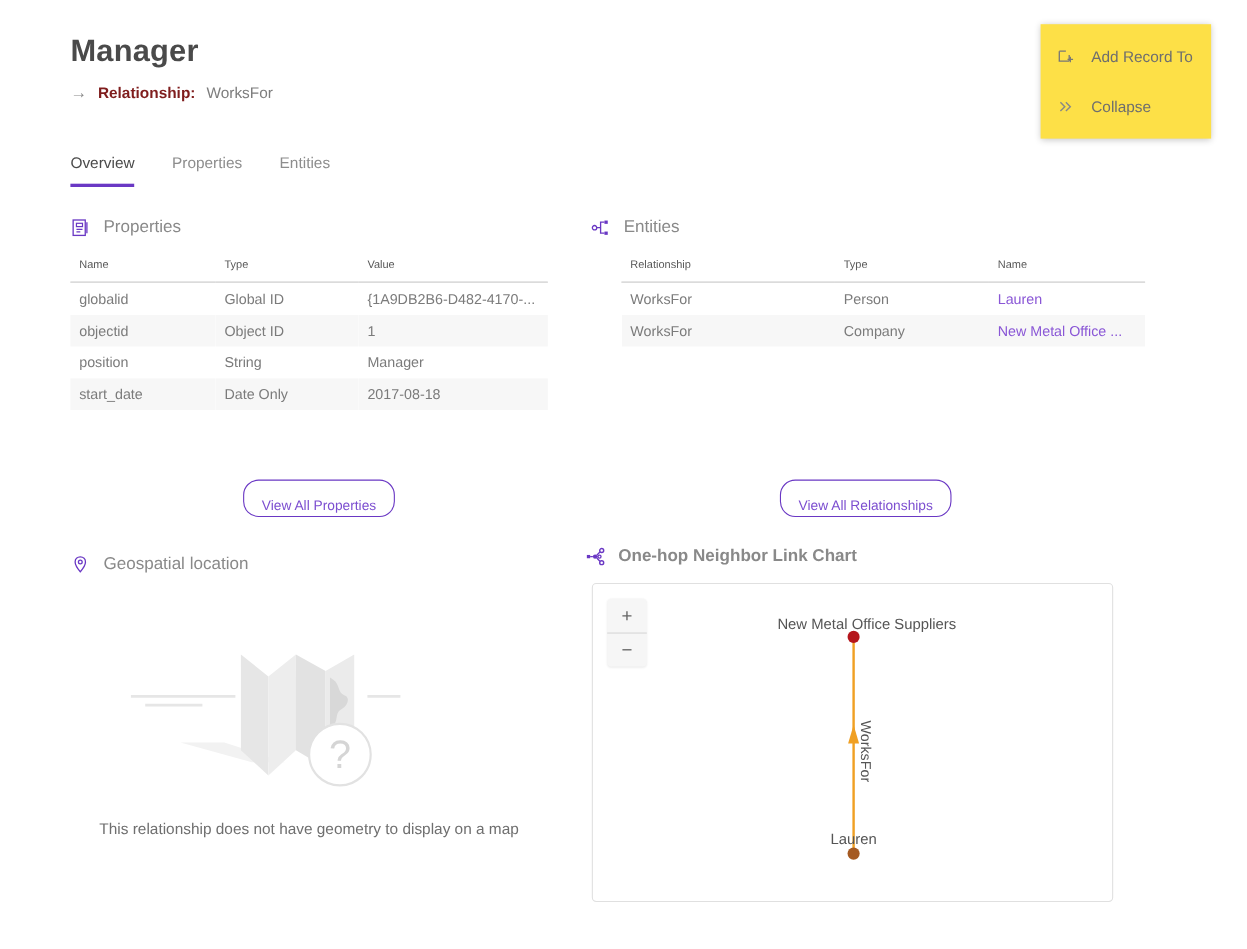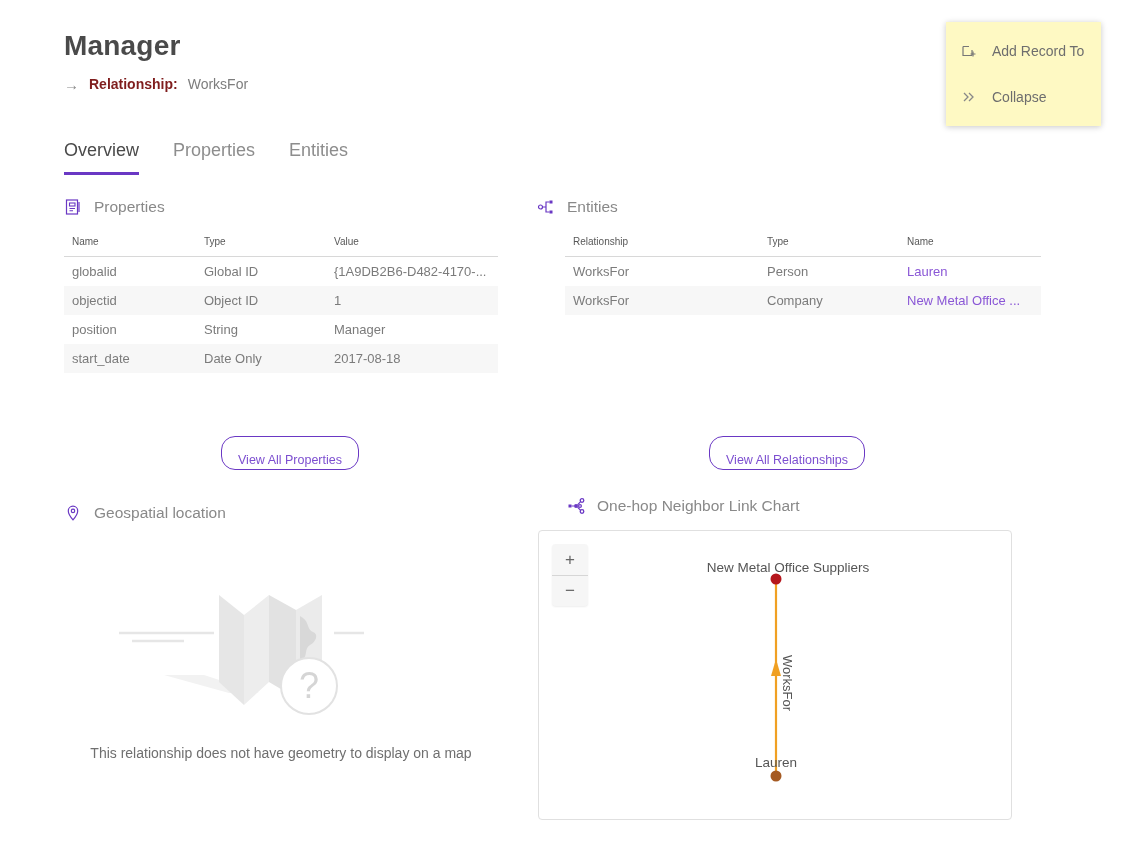--- a/index.html
+++ b/index.html
@@ -50,39 +50,39 @@
 
   
   .tabs {
     position: absolute;
     left: 64px;
     top: 140px;
     display: flex;
     gap: 34px;
   }
   .tab {
-    font-size: 18px;
+    font-size: 14px;
     color: #8d8d8d;
     padding-bottom: 11px;
     border-bottom: 3px solid transparent;
     cursor: pointer;
   }
   .tab.active {
     color: #4a4a4a;
     border-bottom-color: #6a38c4;
   }
 
   
   .menu {
     position: absolute;
     left: 946px;
     top: 22px;
     width: 155px;
     height: 104px;
-    background: #fef9c3;
+    background: #fde047;
     box-shadow: 0 1px 6px rgba(0,0,0,.22);
     padding: 6px 0;
   }
   .menu-item {
     height: 46px;
     display: flex;
     align-items: center;
     padding: 0 14px;
     gap: 14px;
     font-size: 14px;
@@ -360,21 +360,21 @@
     <path d="M180 85 L205 65 L205 152 L180 175 Z" fill="#ededed"></path>
     <path d="M205 65 L232 80 L232 168 L205 152 Z" fill="#e2e2e2"></path>
     <path d="M232 80 L258 65 L258 155 L232 168 Z" fill="#ebebeb"></path>
     <path d="M239 88 C245 92 243 100 249 102 C255 104 252 112 246 115 C240 118 244 127 238 130 L236 130 L236 86 Z" fill="#d8d8d8"></path>
     <circle cx="245" cy="156" r="28" fill="#ffffff" stroke="#e2e2e2" stroke-width="2"></circle>
     <text x="245" y="168" text-anchor="middle" font-family="Liberation Sans, sans-serif" font-size="36" fill="#d5d5d5">?</text>
   </svg>
   <div class="map-msg">This relationship does not have geometry to display on a map</div>
 </div>
 
-<div class="sec-head" style="left:567px; top:497px;">
+<div class="sec-head" style="left:532px; top:497px;font-weight:bold;">
   <span class="sec-ico">
     <svg width="18" height="18" viewBox="0 0 18 18">
       <circle cx="9" cy="9" r="2" fill="#6a38c4"></circle>
       <rect x="1.5" y="7.5" width="3" height="3" fill="#6a38c4"></rect>
       <circle cx="15" cy="3.5" r="1.8" fill="none" stroke="#6a38c4" stroke-width="1.3"></circle>
       <circle cx="15" cy="14.5" r="1.8" fill="none" stroke="#6a38c4" stroke-width="1.3"></circle>
       <circle cx="13" cy="9" r="1.4" fill="none" stroke="#6a38c4" stroke-width="1.2"></circle>
       <path d="M4.5 9 L7 9 M11 9 L11.6 9 M10.5 7.8 L13.4 4.8 M10.5 10.2 L13.4 13.2" stroke="#6a38c4" stroke-width="1.2"></path>
     </svg>
   </span>

